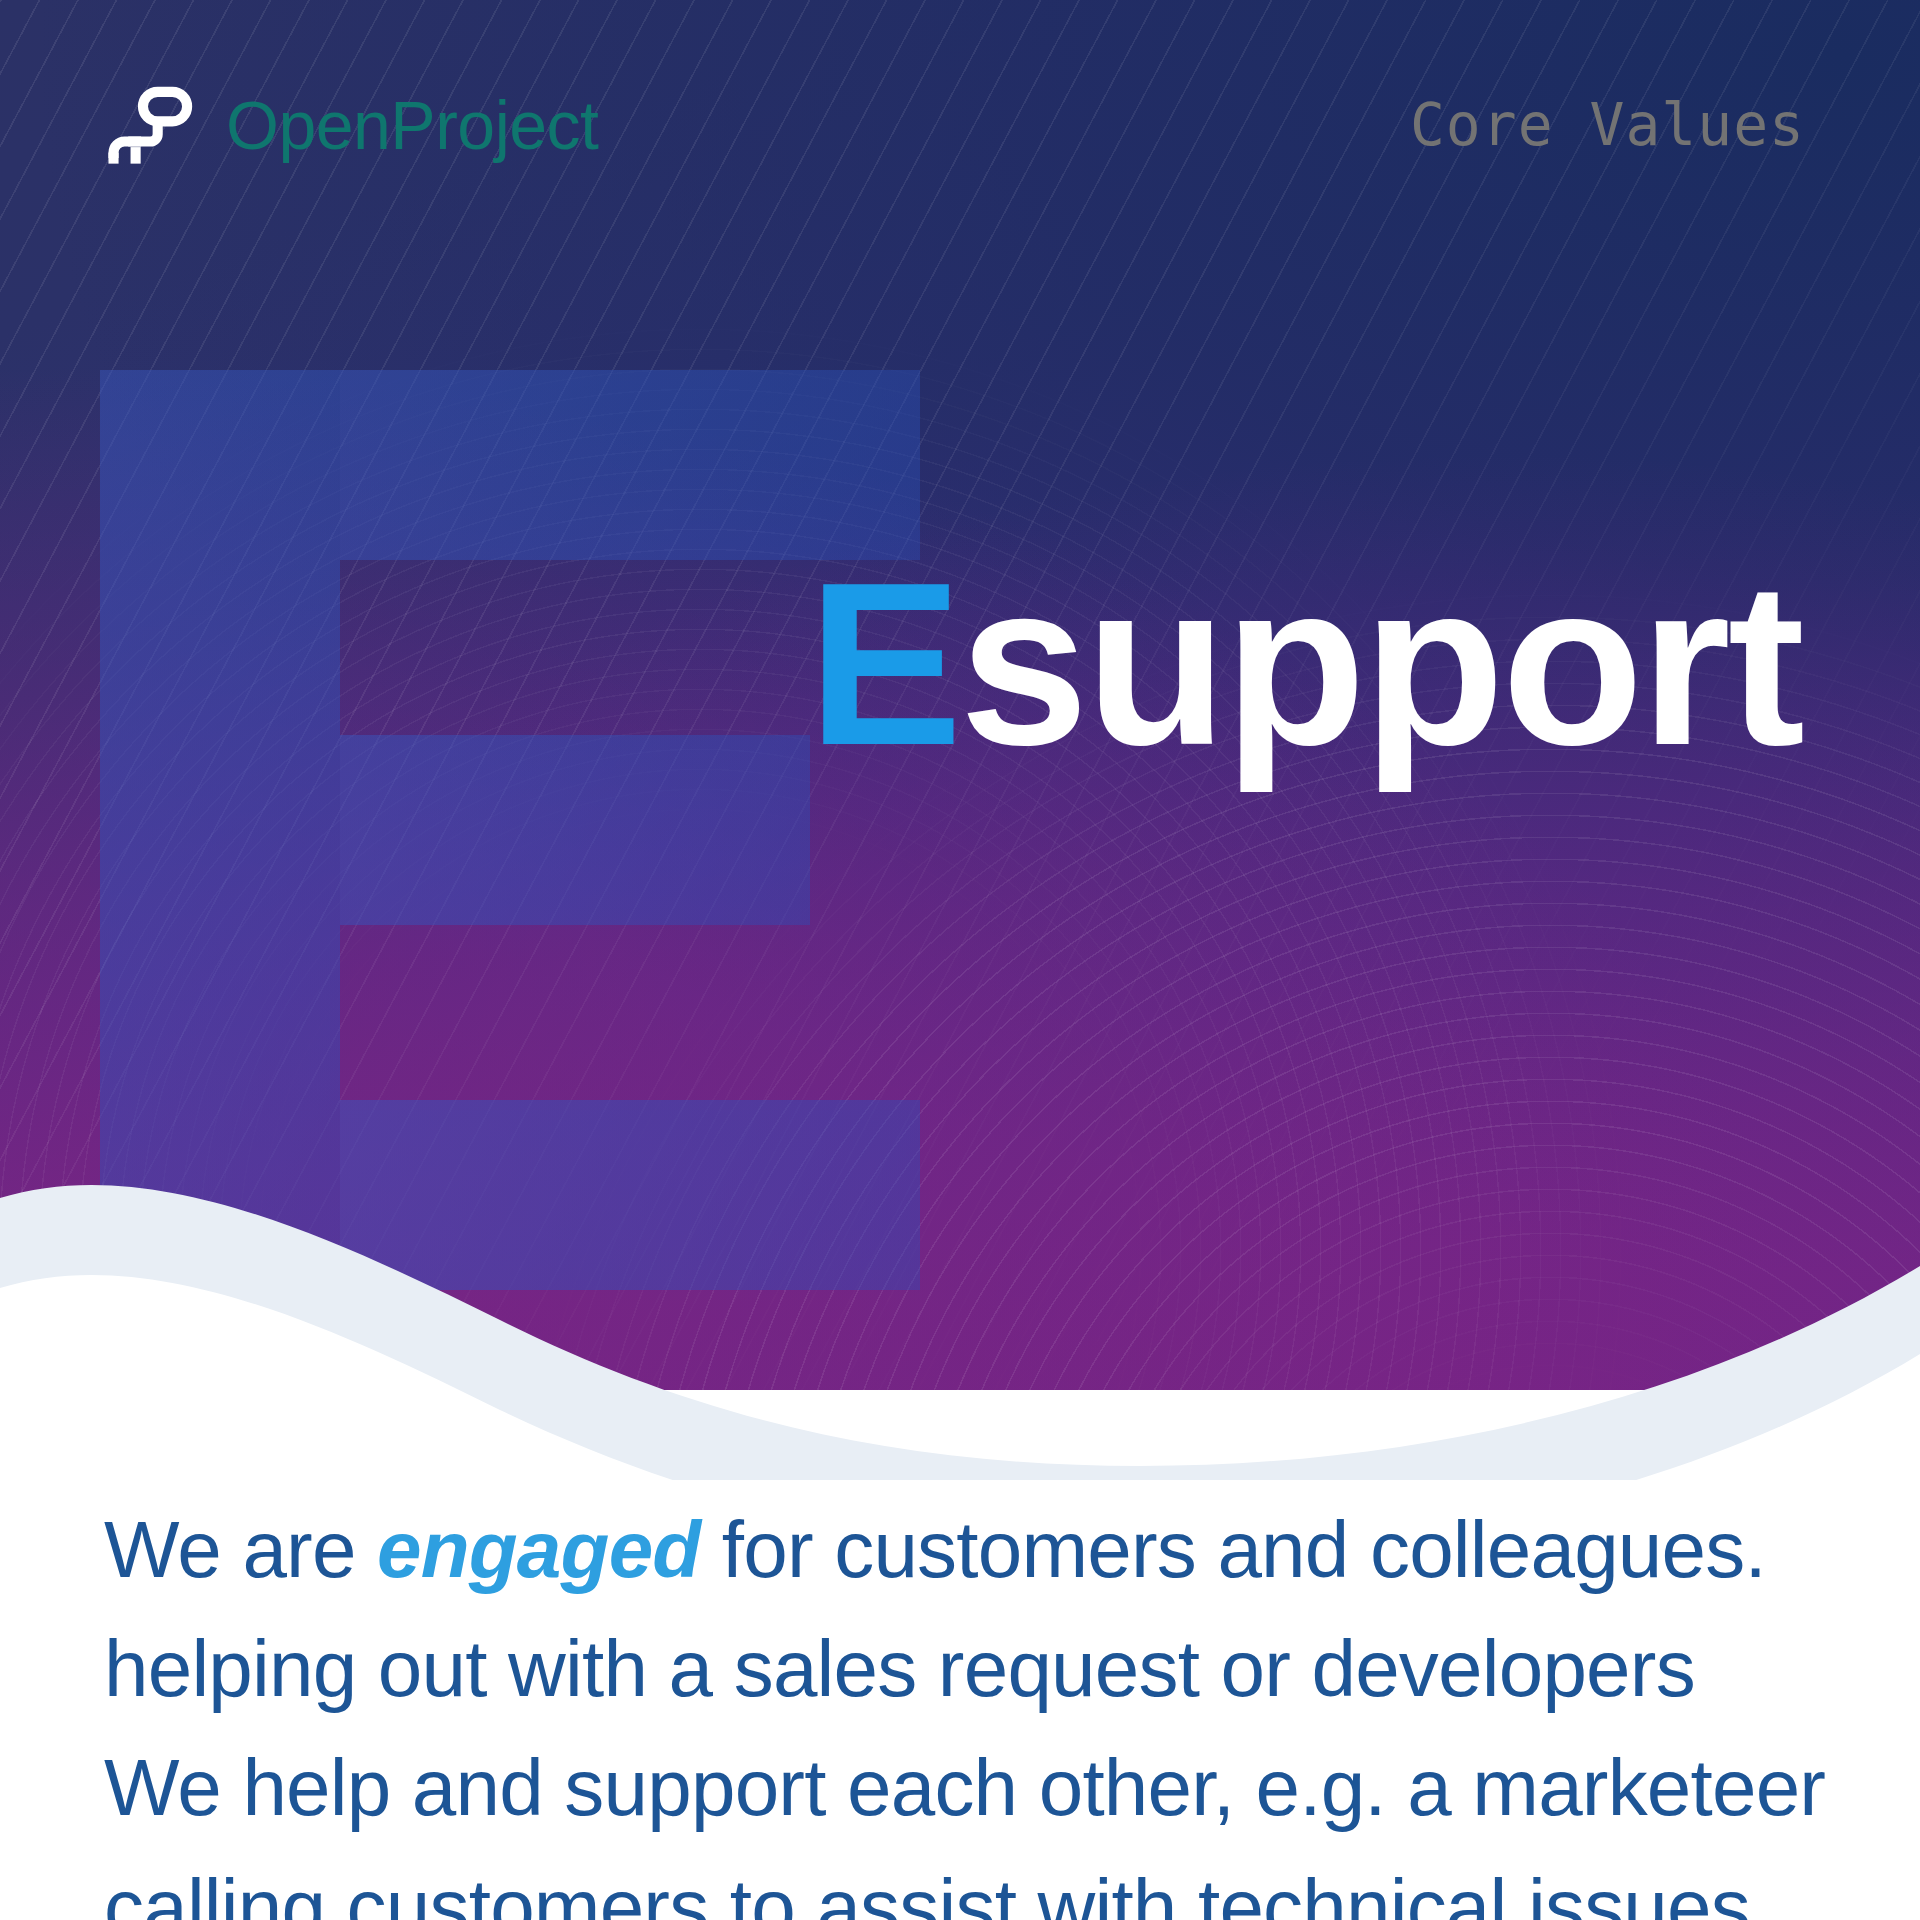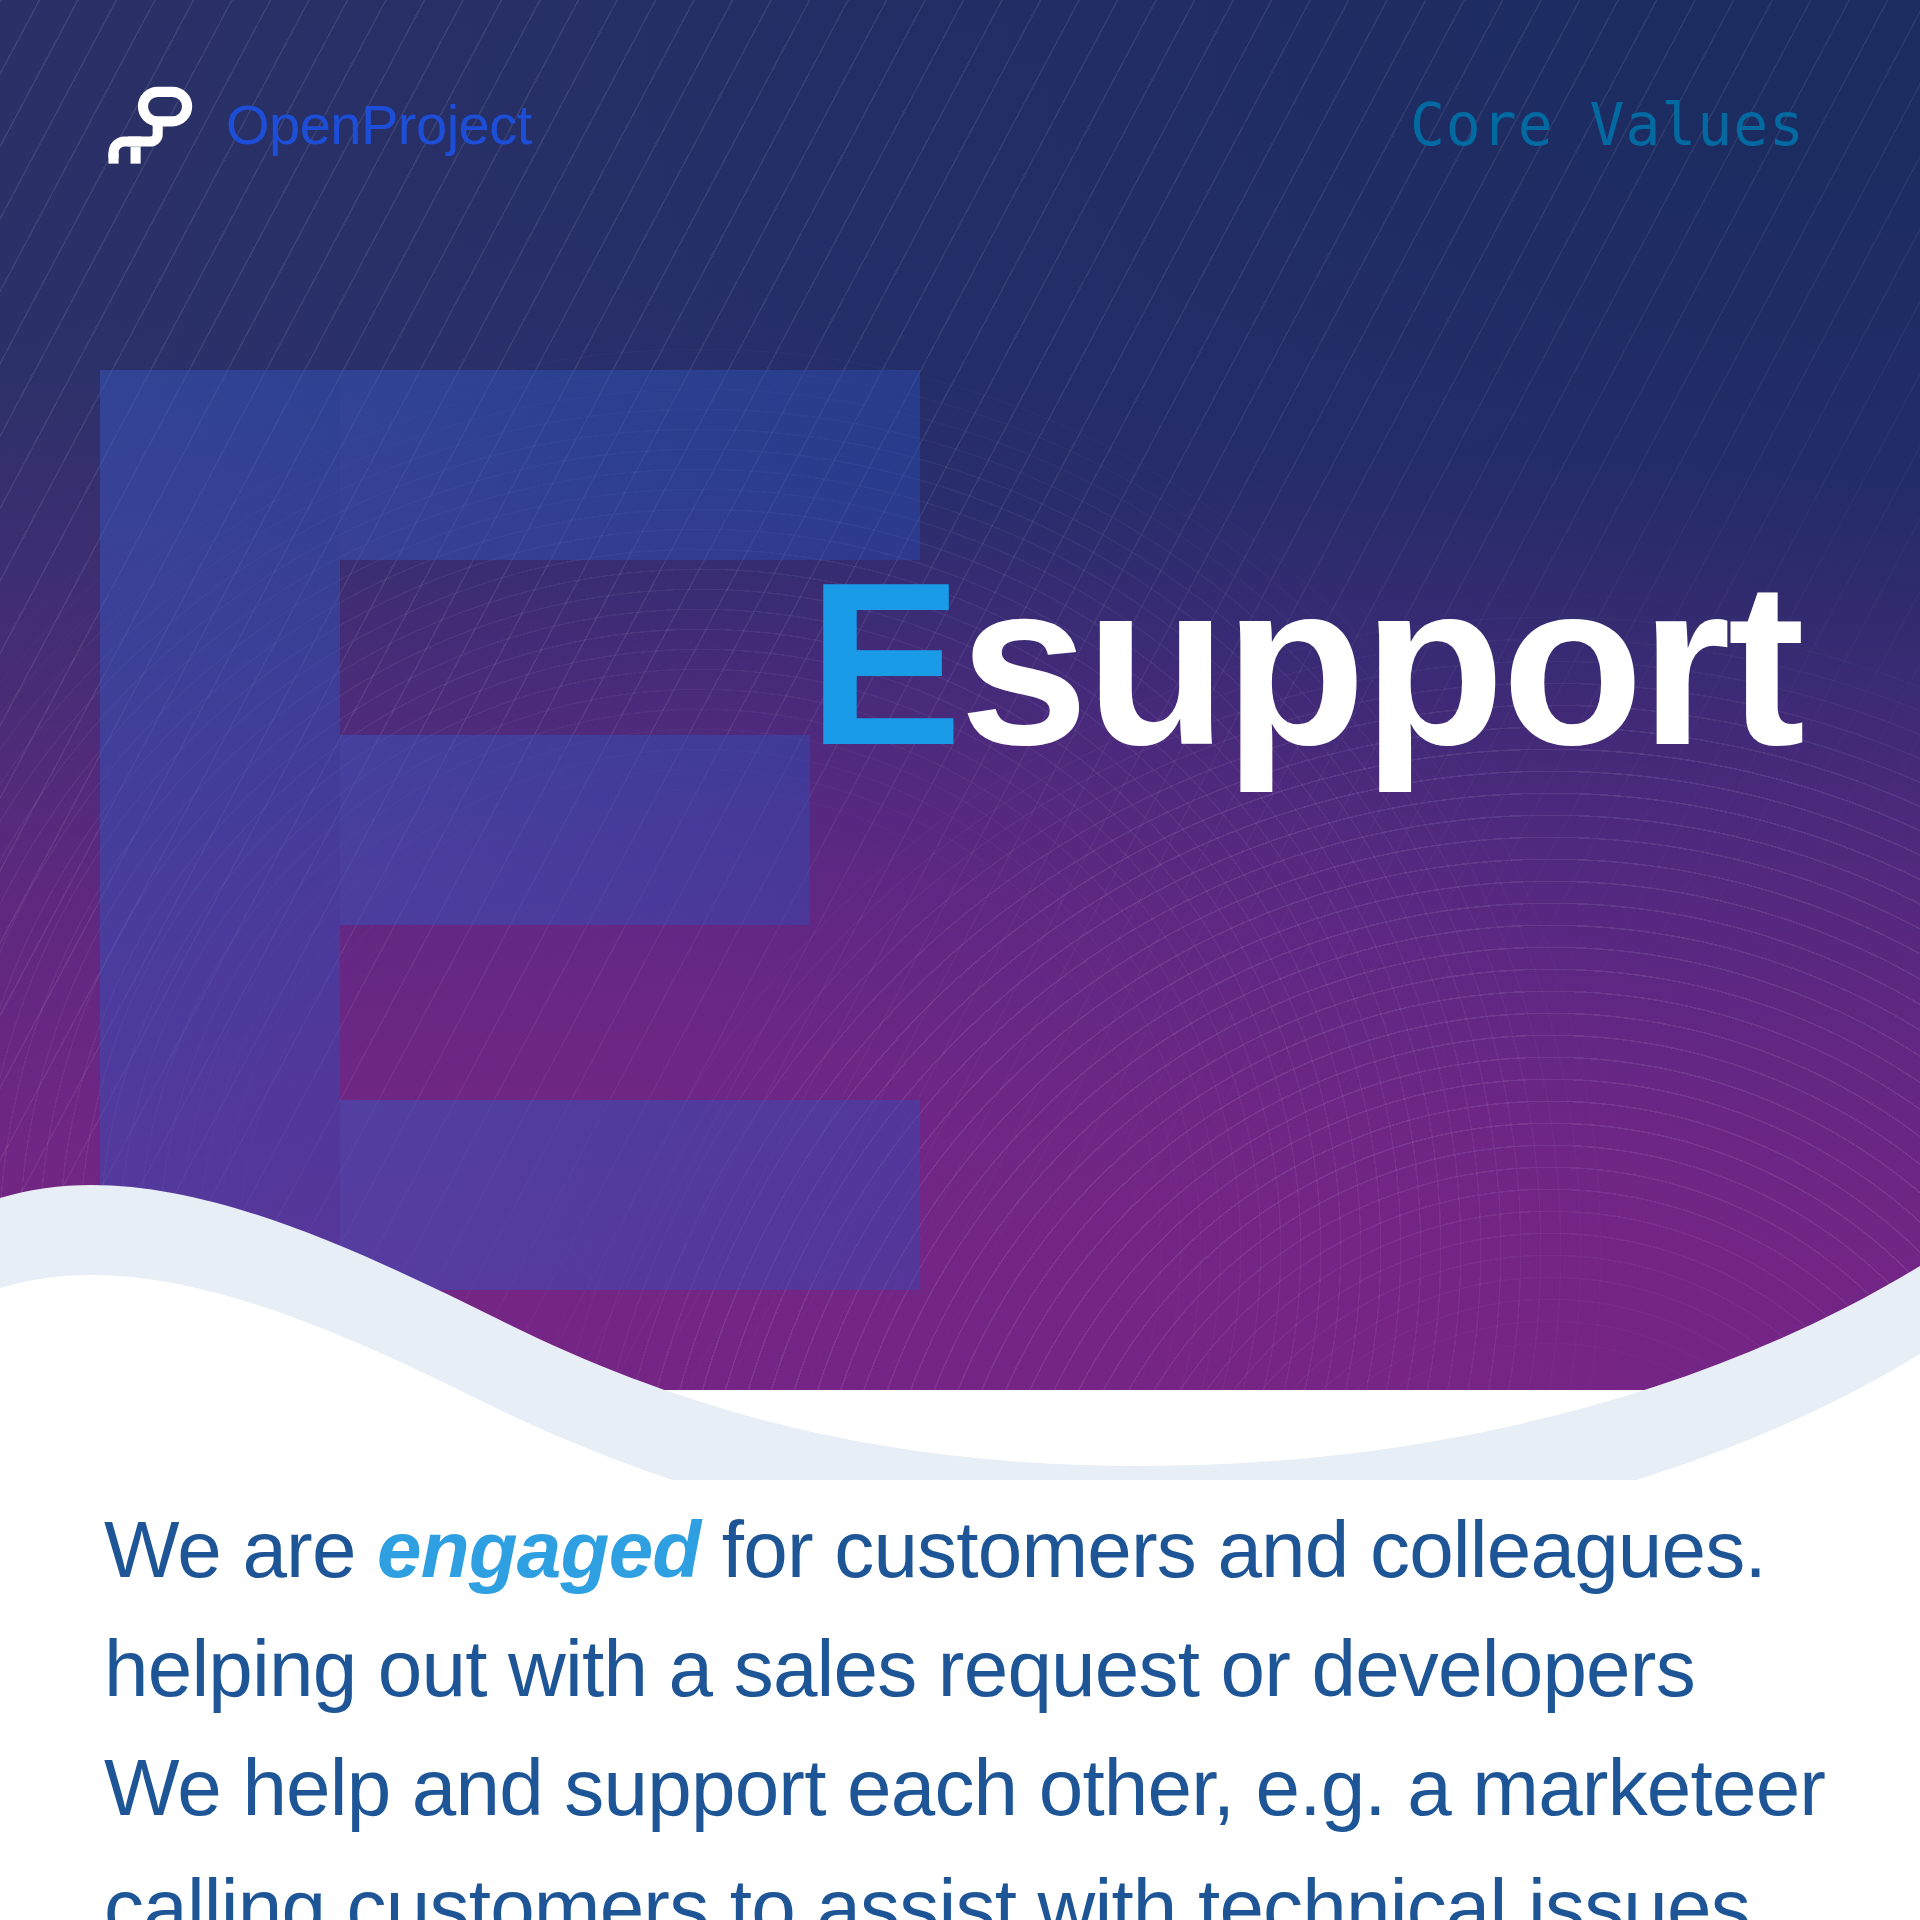--- a/index.html
+++ b/index.html
@@ -122,29 +122,29 @@
     padding: 0 115px 0 108px;
     box-sizing: border-box;
   }
   .brand {
     display: flex;
     align-items: center;
     gap: 26px;
   }
   .brand-mark { display: block; width: 92px; height: 92px; }
   .brand-name {
-    color: #1d4ed8;
-    font-size: 56px;
+    color: #0f766e;
+    font-size: 68px;
     font-weight: 400;
     letter-spacing: -0.5px;
     line-height: 1;
     white-space: nowrap;
   }
   .eyebrow {
-    color: #0369a1;
+    color: #737373;
     font-family: "DejaVu Sans Mono", "Liberation Mono", monospace;
     font-size: 58px;
     font-weight: 400;
     letter-spacing: 1px;
     line-height: 1;
     white-space: nowrap;
   }
 
   
   .headline {

